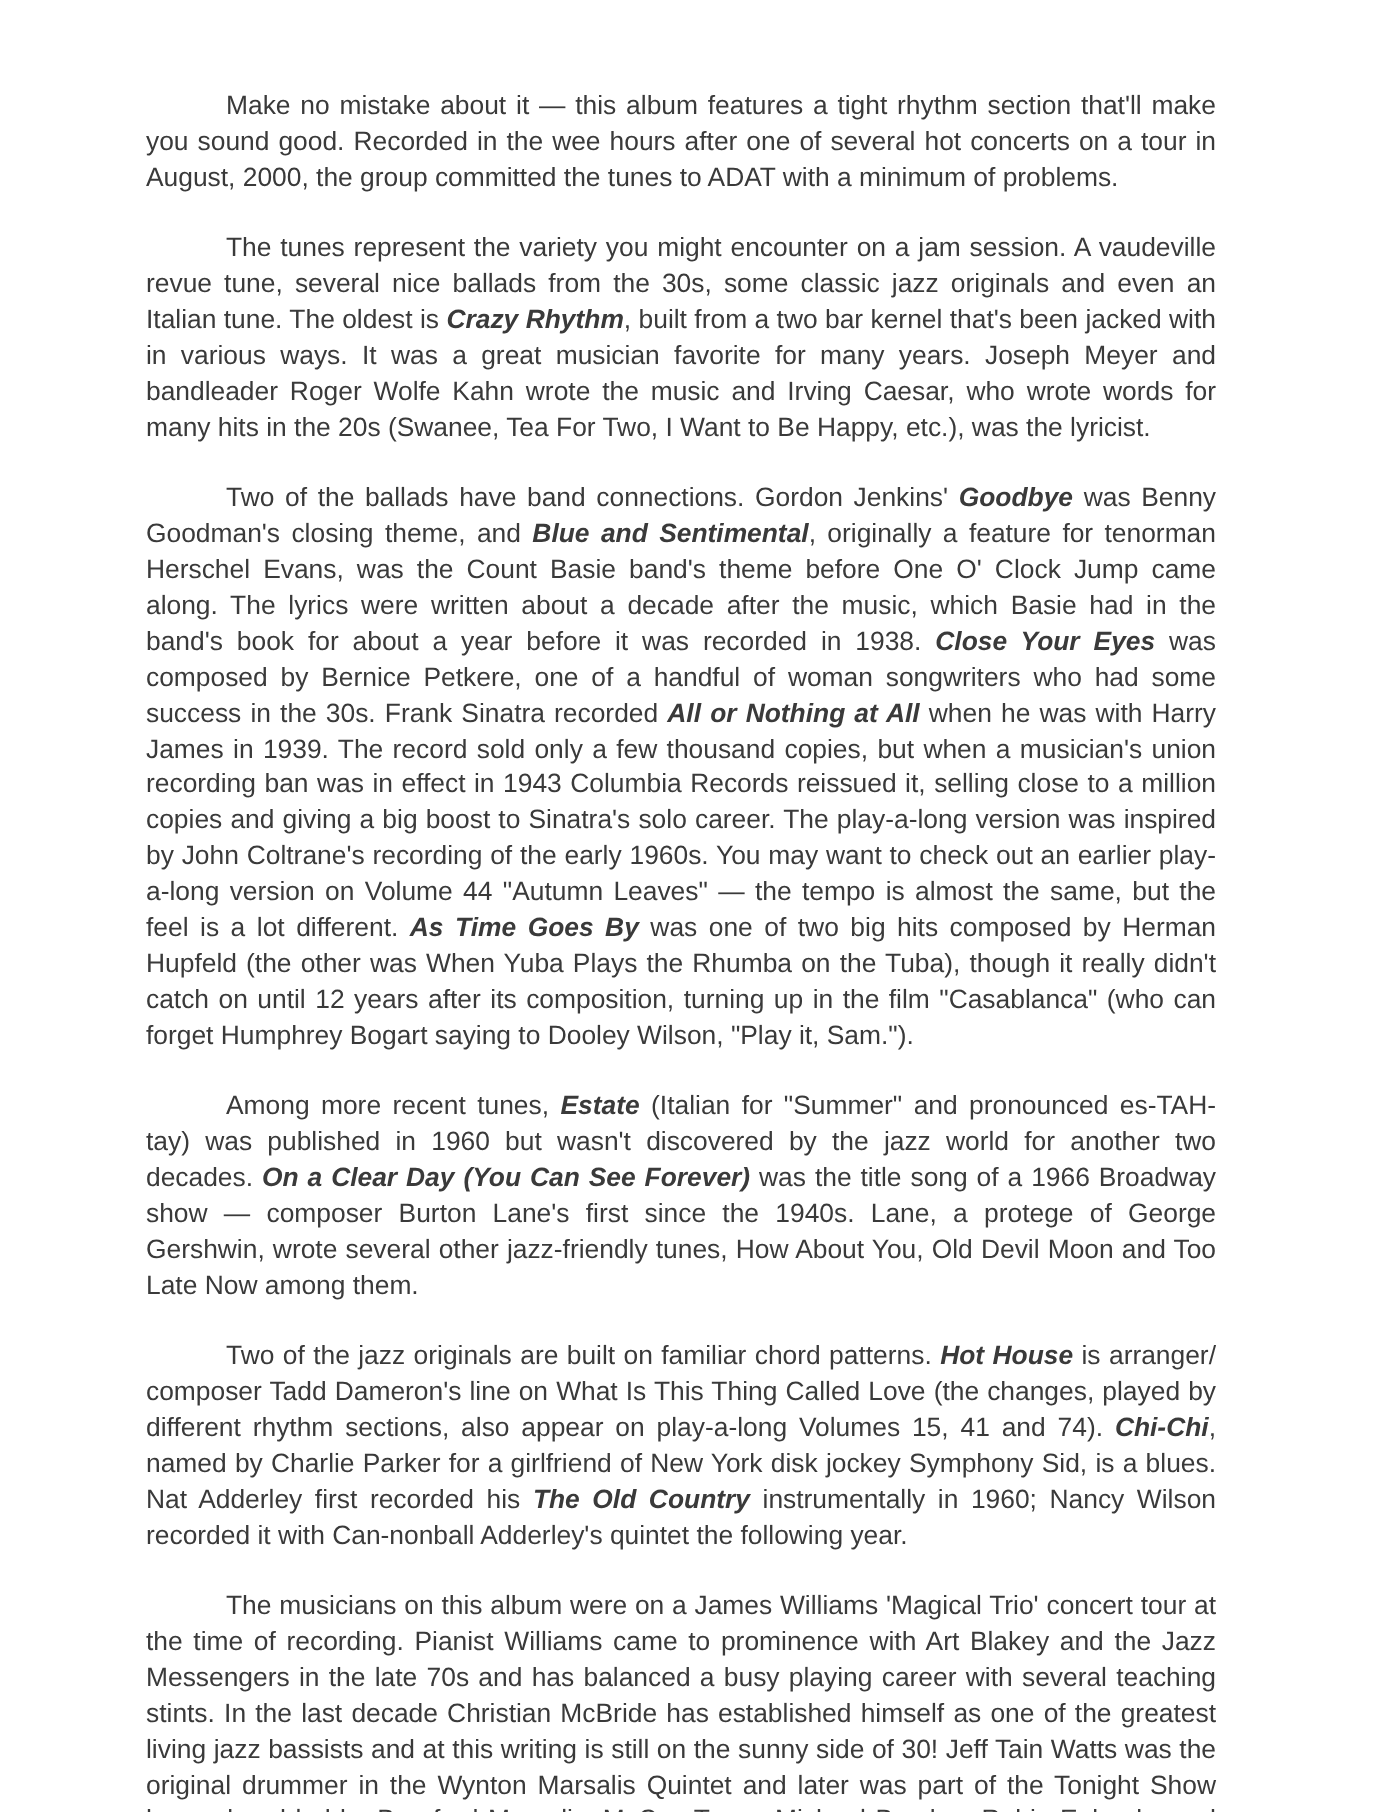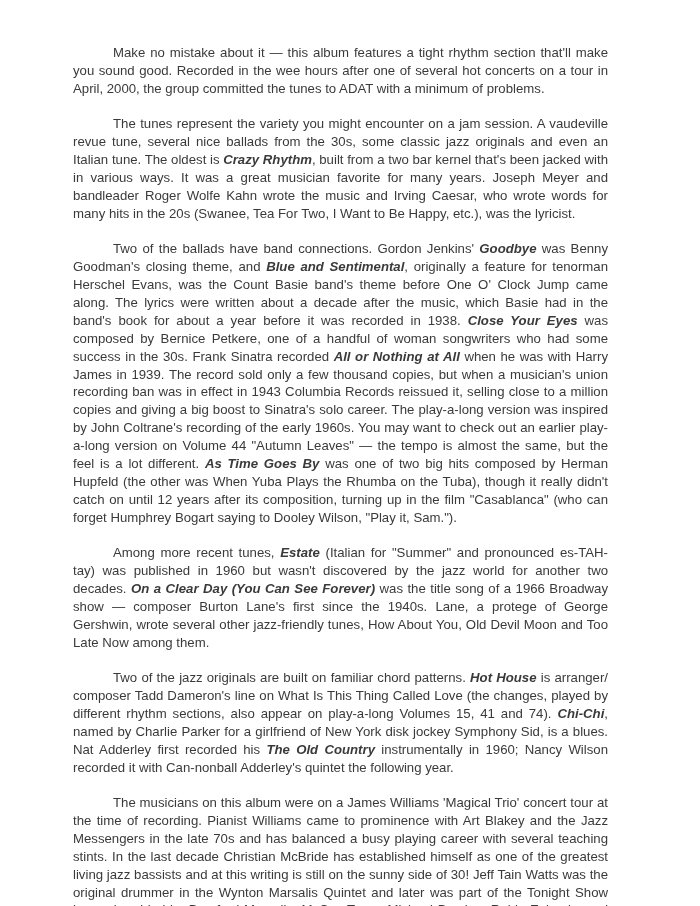--- a/index.html
+++ b/index.html
@@ -15,21 +15,21 @@
   }
   p { margin: 0 0 17.5px 0; text-align: justify; text-indent: 40px; }
   .bi { font-weight: bold; font-style: italic; }
   .i { }
 </style>
 </head>
 <body>
 
 <div class="page">
 
-  <p>Make no mistake about it — this album features a tight rhythm section that'll make you sound good. Recorded in the wee hours after one of several hot concerts on a tour in April, 2000, the group committed the tunes to ADAT with a minimum of problems.</p>
+  <p>Make no mistake about it — this album features a tight rhythm section that'll make you sound good. Recorded in the wee hours after one of several hot concerts on a tour in August, 2000, the group committed the tunes to ADAT with a minimum of problems.</p>
 
   <p><span>The tunes represent the variety you might encounter on a jam session. A vaudeville revue tune, several nice ballads from the 30s, some classic jazz originals and even an Italian tune. The oldest is </span><span class="bi">Crazy Rhythm</span><span>, built from a two bar kernel that's been jacked with in various ways. It was a great musician favorite for many years. Joseph Meyer and bandleader Roger Wolfe Kahn wrote the music and Irving Caesar, who wrote words for many hits in the 20s (</span><span class="i">Swanee, Tea For Two, I Want to Be Happy</span><span>, etc.), was the lyricist.</span></p>
 
   <p><span>Two of the ballads have band connections. Gordon Jenkins' </span><span class="bi">Goodbye</span><span> was Benny Goodman's closing theme, and </span><span class="bi">Blue and Sentimental</span><span>, originally a feature for tenorman Herschel Evans, was the Count Basie band's theme before </span><span class="i">One O' Clock Jump</span><span> came along.  The lyrics were written about a decade after the music, which Basie had in the band's book for about a year before it was recorded in 1938. </span><span class="bi">Close Your Eyes</span><span> was composed by Bernice Petkere, one of a handful of woman songwriters who had some success in the 30s. Frank Sinatra recorded </span><span class="bi">All or Nothing at All</span><span> when he was with Harry James in 1939. The record sold only a few thousand copies, but when a musician's union recording ban was in effect in 1943 Columbia Records reissued it, selling close to a million copies and giving a big boost to Sinatra's solo career. The play-a-long version was inspired by John Coltrane's recording of the early 1960s.  You may want to check out an earlier play-a-long version on Volume 44 "Autumn Leaves" — the tempo is almost the same, but the feel is a lot different. </span><span class="bi">As Time Goes By</span><span> was one of two big hits composed by Herman Hupfeld (the other was </span><span class="i">When Yuba Plays the Rhumba on the Tuba</span><span>), though it really didn't catch on until 12 years after its composition, turning up in the film "Casablanca" (who can forget Humphrey Bogart saying to Dooley Wilson, "Play it, Sam.").</span></p>
 
   <p><span>Among more recent tunes, </span><span class="bi">Estate</span><span> (Italian for "Summer" and pronounced es-TAH-tay) was published in 1960 but wasn't discovered by the jazz world for another two decades. </span><span class="bi">On a Clear Day (You Can See Forever)</span><span> was the title song of a 1966 Broadway show — composer Burton Lane's first since the 1940s. Lane, a protege of George Gershwin, wrote several other jazz-friendly tunes, </span><span class="i">How About You, Old Devil Moon</span><span> and </span><span class="i">Too Late Now</span><span> among them.</span></p>
 
   <p><span>Two of the jazz originals are built on familiar chord patterns. </span><span class="bi">Hot House</span><span> is arranger/ composer Tadd Dameron's line on </span><span class="i">What Is This Thing Called Love</span><span> (the changes, played by different rhythm sections, also appear on play-a-long Volumes 15, 41 and 74). </span><span class="bi">Chi-Chi</span><span>, named by Charlie Parker for a girlfriend of  New York disk jockey Symphony Sid, is a blues. Nat Adderley first recorded his </span><span class="bi">The Old Country</span><span> instrumentally in 1960; Nancy Wilson recorded it with Can-nonball Adderley's quintet the following year.</span></p>
 
   <p>The musicians on this album were on a James Williams 'Magical Trio' concert tour at the time of recording. Pianist Williams came to prominence with Art Blakey and the Jazz Messengers in the late 70s and has balanced a busy playing career with several teaching stints. In the last decade Christian McBride has established himself as one of the greatest living jazz bassists and at this writing is still on the sunny side of 30! Jeff Tain Watts was the original drummer in the Wynton Marsalis Quintet and later was part of the Tonight Show house band led by Branford Marsalis; McCoy Tyner, Michael Brecker, Robin Eubanks and others have used him on tours and record dates.</p>

